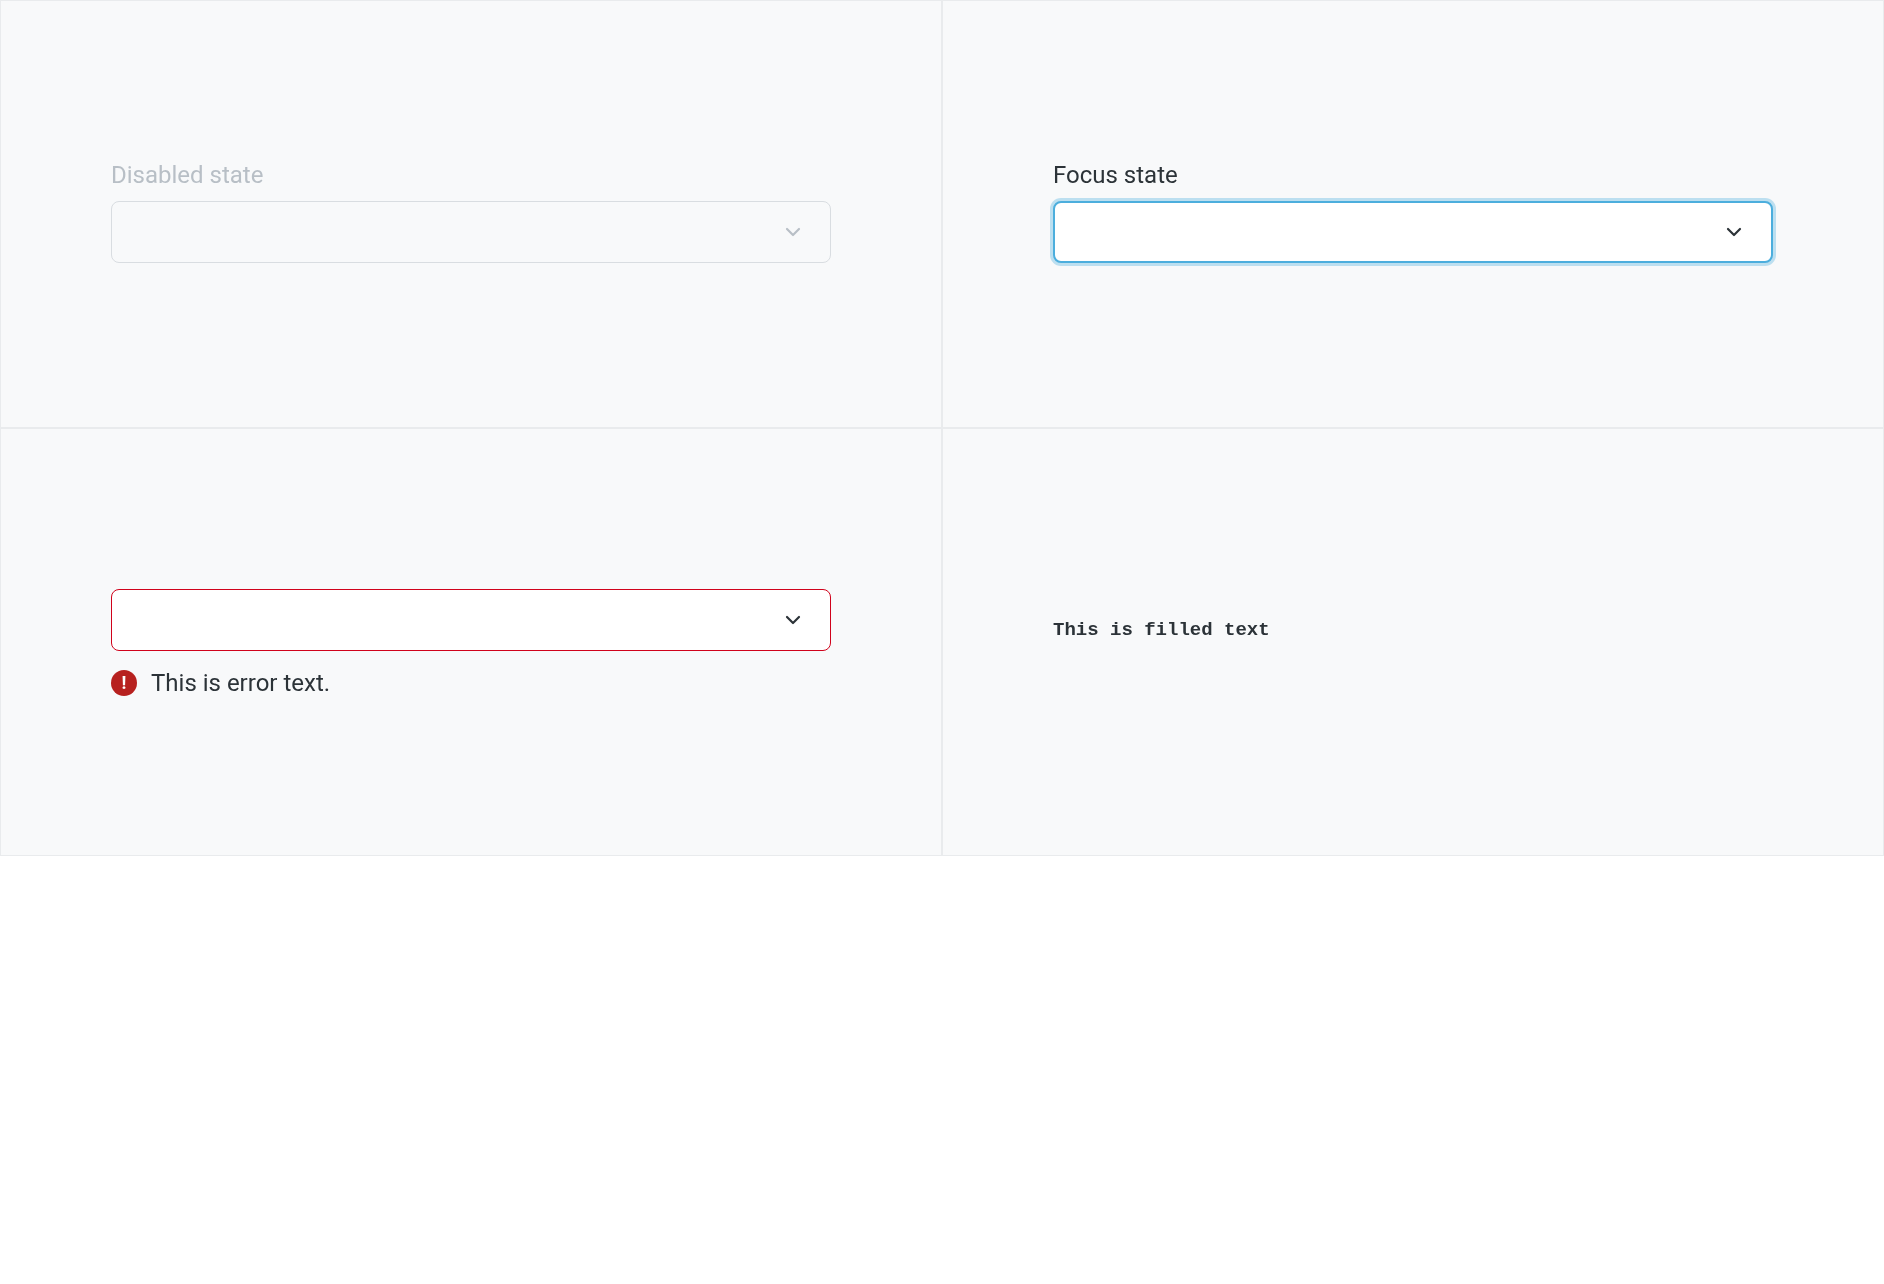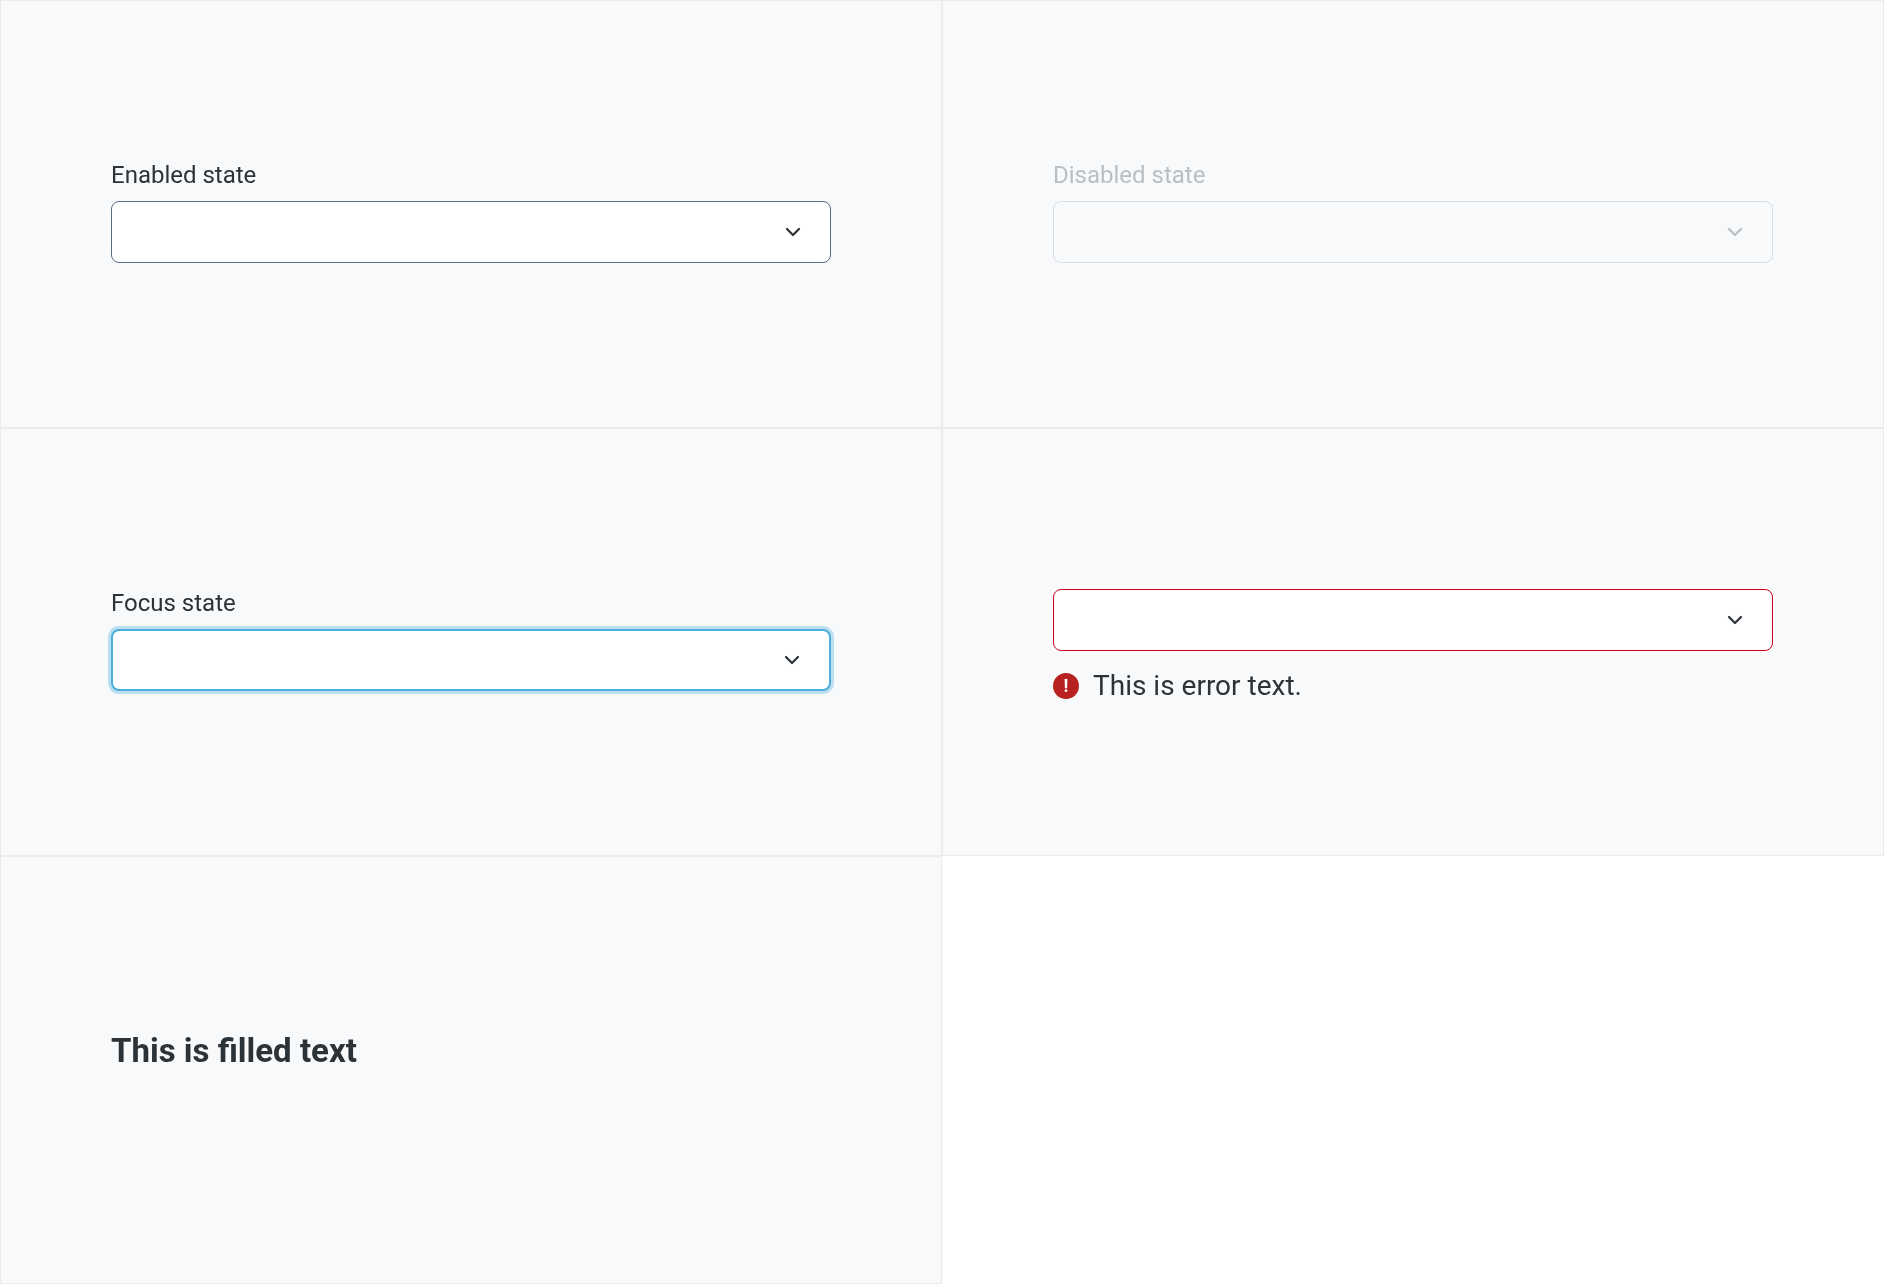--- a/index.html
+++ b/index.html
@@ -77,46 +77,37 @@
     background: #b7211f;
     color: #fff;
     display: flex;
     align-items: center;
     justify-content: center;
     font-weight: 700;
     font-size: 18px;
     line-height: 1;
   }
   .error-text {
-    font-size: 28px;
+    font-size: 24px;
     color: #2c3338;
   }
   .display-value {
-    font-size: 33px;
+    font-size: 19px;
     font-weight: 700;
     color: #2c3338;
-    margin-top: 4px;
+    margin-top: 20px;
+    font-family: Liberation Mono, monospace;
   }
   .cell.display { padding-top: 170px; }
 </style>
 </head>
 <body>
 
 <div class="grid">
 
-  <div class="cell">
-    <div class="label">Enabled state</div>
-    <div class="select">
-      <span class="chevron">
-        <svg width="18" height="18" viewBox="0 0 18 18">
-            <path d="M3 6 L9 12 L15 6" fill="none" stroke="#2c3338" stroke-width="2.2" stroke-linecap="round" stroke-linejoin="round"></path>
-          </svg>
-      </span>
-    </div>
-  </div>
 
   <div class="cell">
     <div class="label disabled">Disabled state</div>
     <div class="select disabled">
       <span class="chevron disabled">
         <svg width="18" height="18" viewBox="0 0 18 18">
             <path d="M3 6 L9 12 L15 6" fill="none" stroke="#b8bfc6" stroke-width="2.2" stroke-linecap="round" stroke-linejoin="round"></path>
           </svg>
       </span>
     </div>

